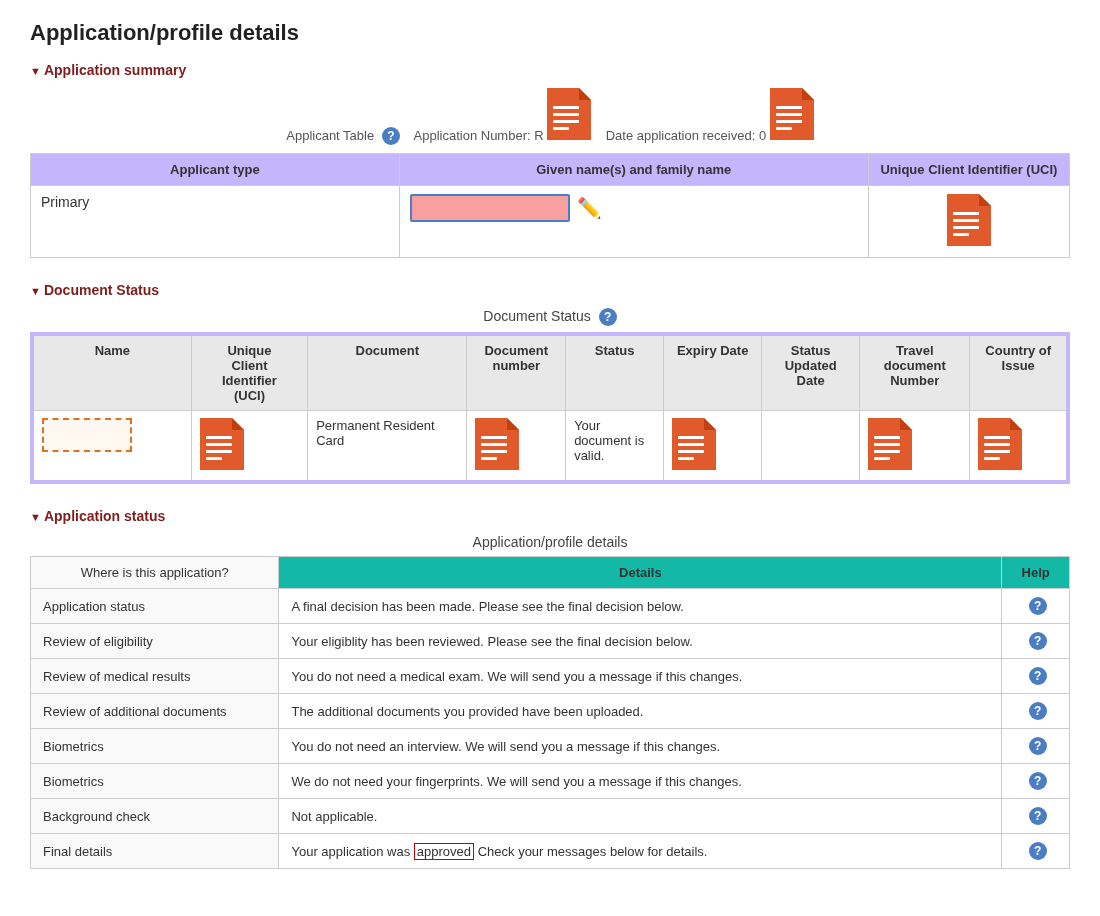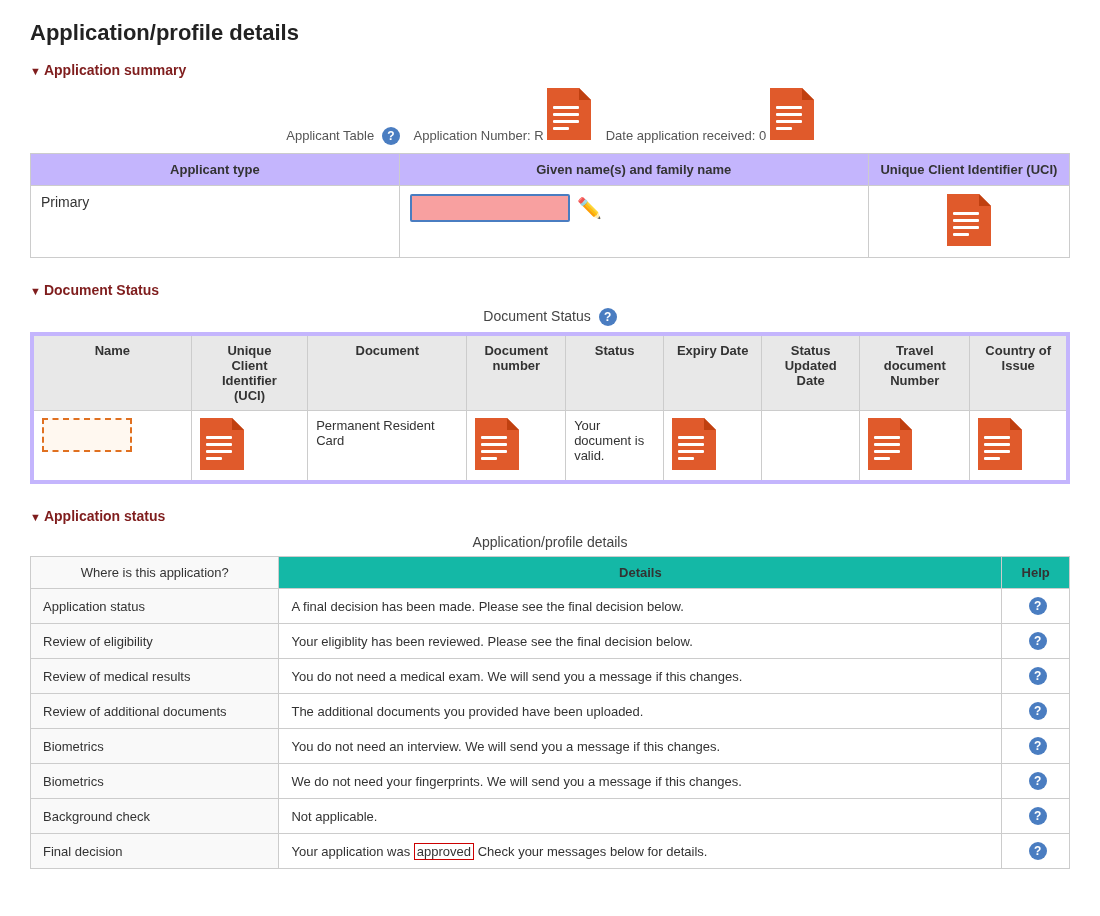--- a/index.html
+++ b/index.html
@@ -414,21 +414,21 @@
         </td>
       </tr>
       <tr>
         <td class="col-where">Background check</td>
         <td class="col-details">Not applicable.</td>
         <td class="col-help">
           <span class="help-icon">?</span>
         </td>
       </tr>
       <tr>
-        <td class="col-where">Final decision</td>
+        <td class="col-where">Final details</td>
         <td class="col-details">
           <span>Your application was </span><span class="approved-box">approved</span><span> Check your messages below for details.</span>
         </td>
         <td class="col-help">
           <span class="help-icon">?</span>
         </td>
       </tr>
     </tbody>
   </table>
 </div>

